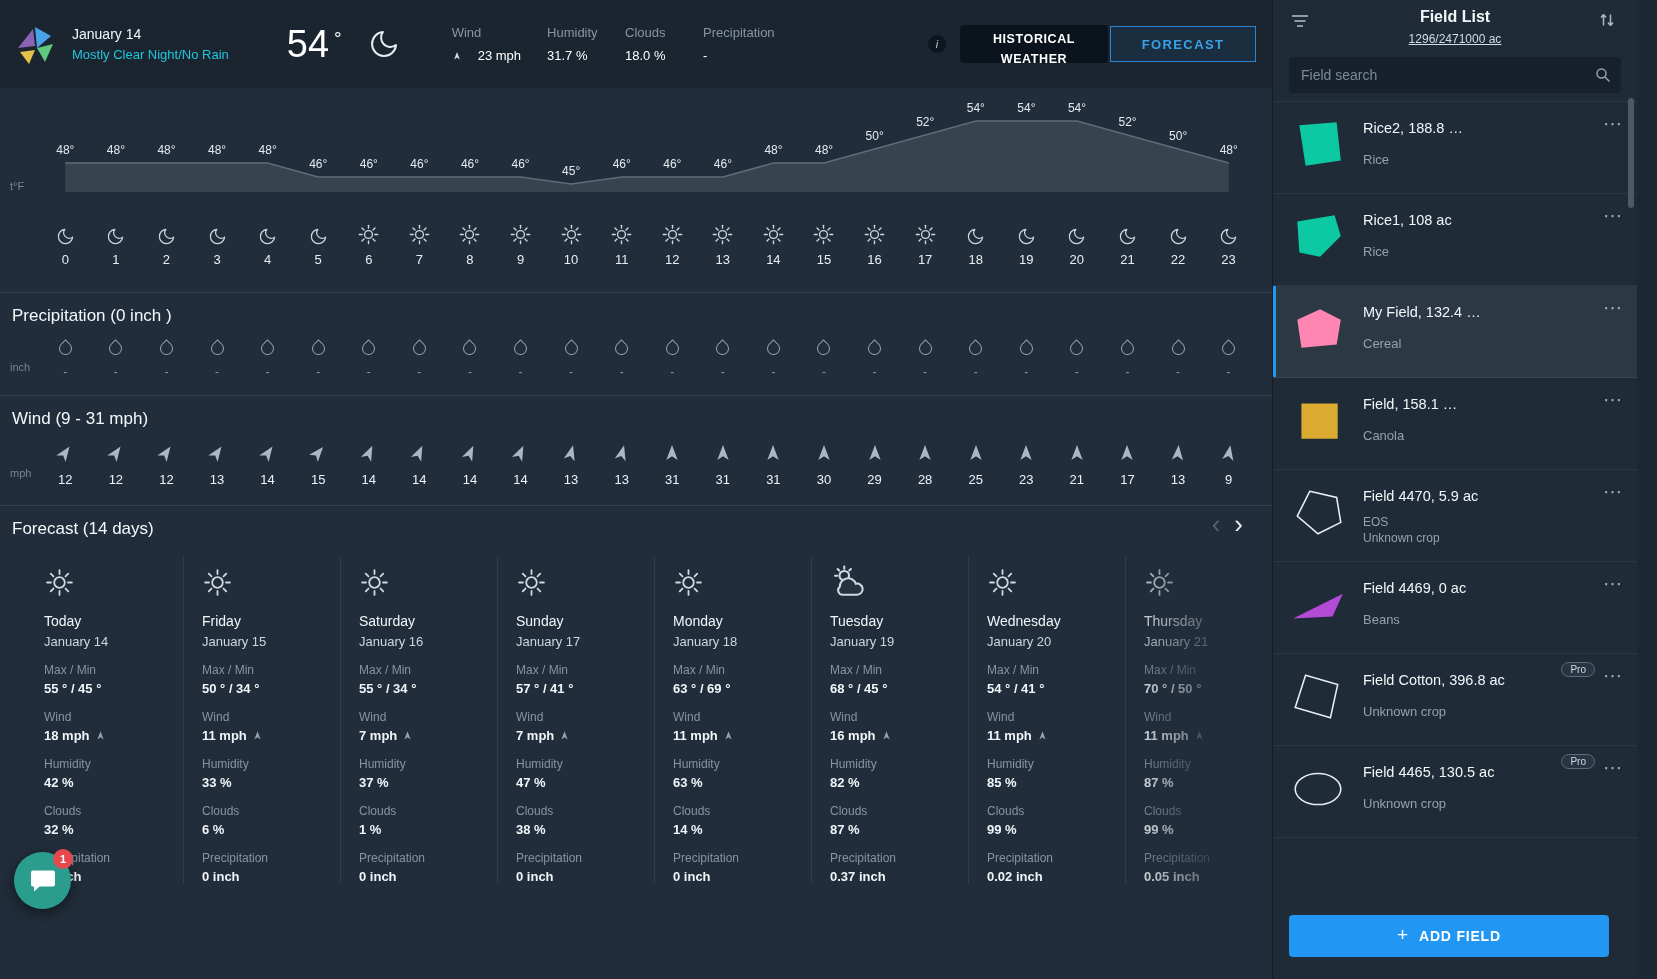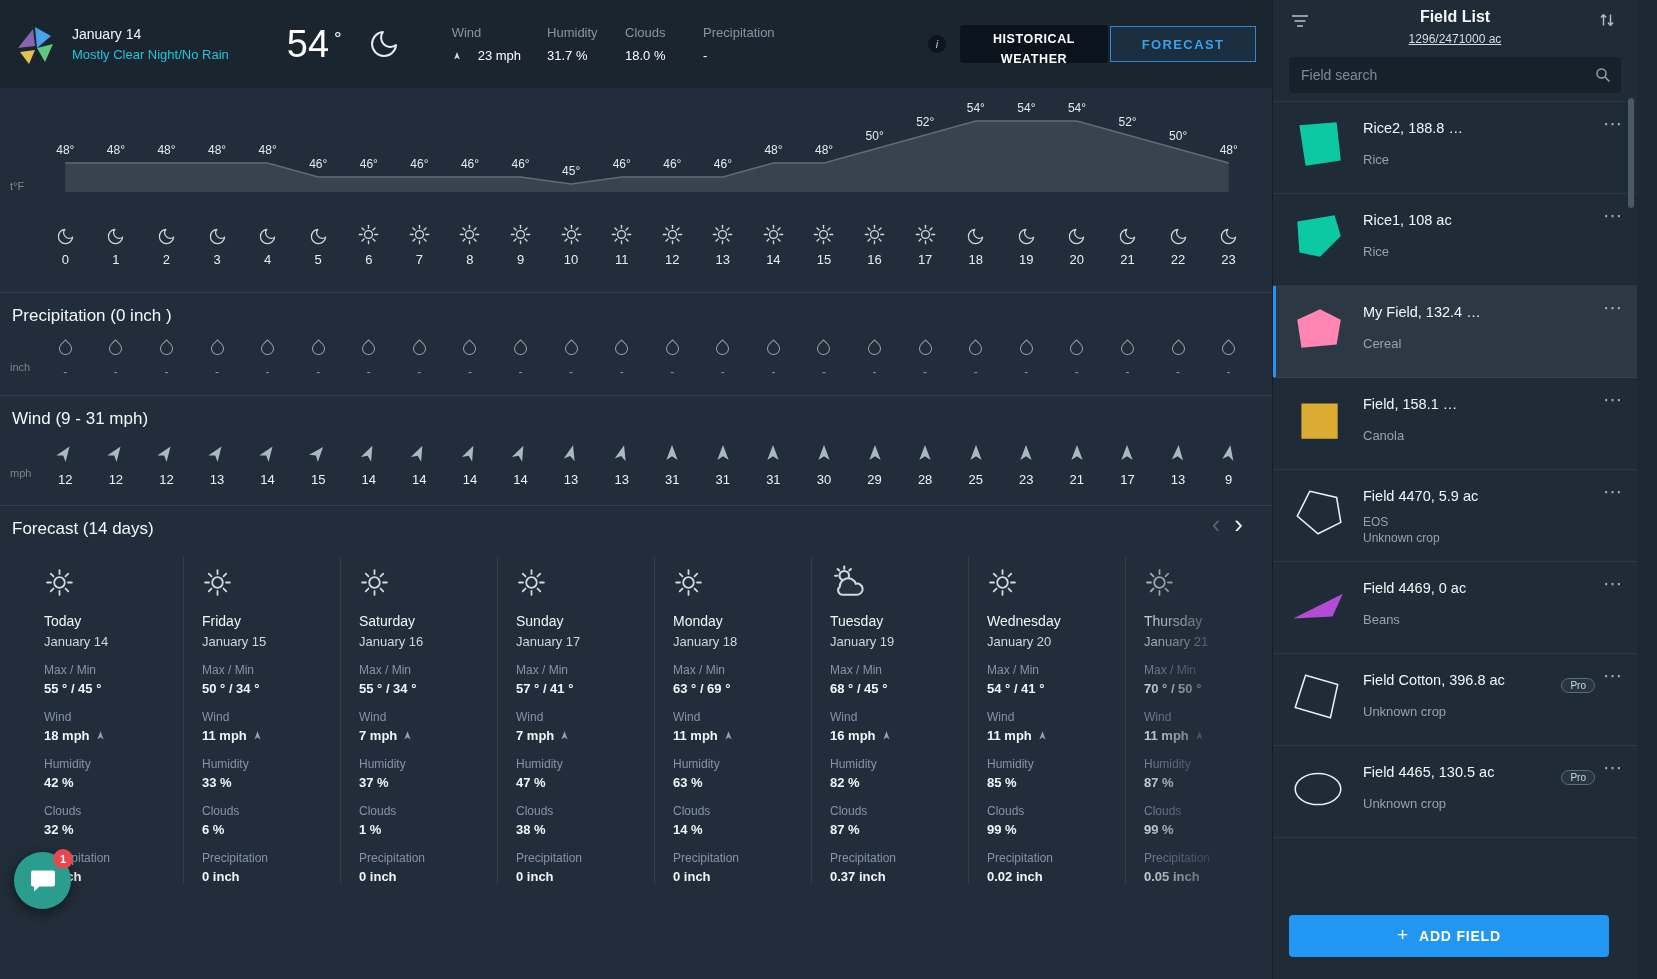--- a/index.html
+++ b/index.html
@@ -70,21 +70,21 @@
   .fitem{height:92px;display:flex;align-items:flex-start;padding:16px 14px 0 16px;border-bottom:1px solid rgba(255,255,255,.06);position:relative;cursor:pointer}
   .fitem.sel{background:#2c3945}
   .fitem.sel::before{content:"";position:absolute;left:0;top:0;bottom:0;width:3px;background:#2196f3}
   .thumb{width:58px;height:52px;flex:none;margin-right:16px}
   .fmeta{padding-top:2px}
   .fname{font-size:14.5px;color:#f2f6f9}
   .fcrop{margin-top:16px;font-size:13px;color:#94a2ae}
   .fsub{margin-top:11px;font-size:12px;color:#94a2ae}
   .has-sub .fcrop{margin-top:2px;font-size:12px}
   .dots{position:absolute;right:14px;top:10px;color:#9fadb9;font-size:19px;letter-spacing:1px}
-  .pro{position:absolute;right:42px;top:24px;background:#36465366;border:1px solid #5c6c78;color:#cfdae2;border-radius:9px;padding:1px 8px;font-size:10px}
+  .pro{position:absolute;right:42px;top:8px;background:#36465366;border:1px solid #5c6c78;color:#cfdae2;border-radius:9px;padding:1px 8px;font-size:10px}
   .addbtn{position:absolute;left:16px;right:28px;bottom:22px;height:42px;background:#2196f3;border:0;border-radius:4px;color:#fff;font-size:14px;font-weight:700;letter-spacing:.8px;display:flex;align-items:center;justify-content:center;gap:10px;cursor:pointer;font-family:inherit}
   .plus{font-size:19px;font-weight:400;margin-top:-2px}
   .sscroll{position:absolute;right:3px;top:98px;bottom:10px;width:6px}
   .sthumb{width:6px;height:110px;background:#4a5a66;border-radius:3px;cursor:pointer}
   .tlabel{font-size:12px;fill:#e3ebf1}
 </style>
 </head>
 <body>
 
 <div class="app">

